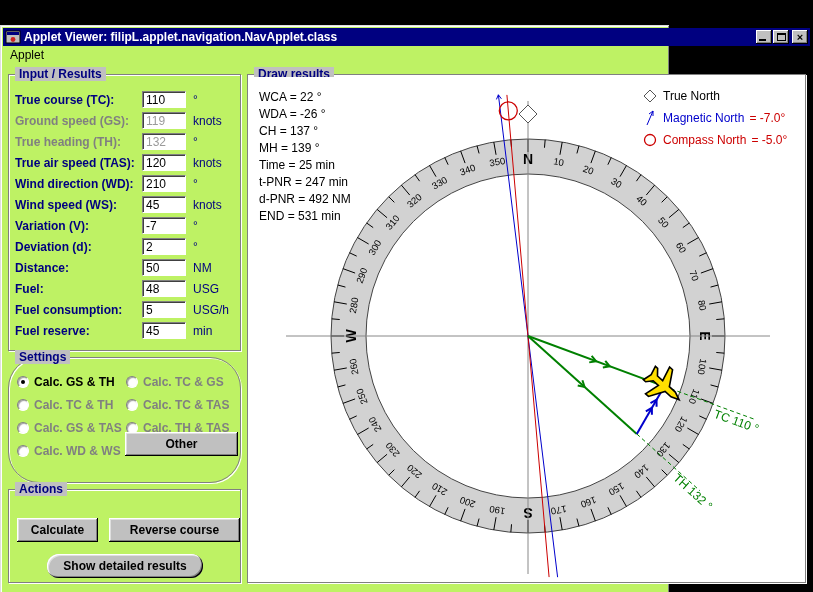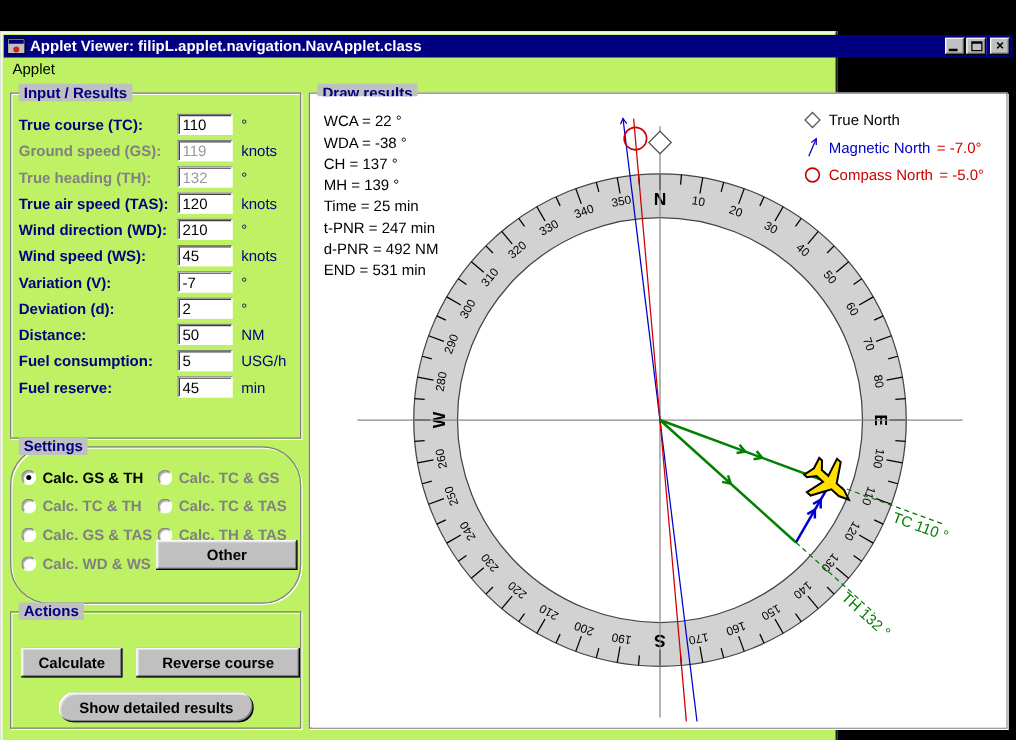--- a/index.html
+++ b/index.html
@@ -173,20 +173,25 @@
         </div>
         <div class="frow">
           <span class="flab">Deviation (d):</span>
           <input class="fin" value="2" style="">
           <span class="funit">°</span>
         </div>
         <div class="frow">
           <span class="flab">Distance:</span>
           <input class="fin" value="50" style="">
           <span class="funit">NM</span>
+        </div>
+        <div class="frow">
+          <span class="flab">Fuel:</span>
+          <input class="fin" value="48" style="">
+          <span class="funit">USG</span>
         </div>
         <div class="frow">
           <span class="flab">Fuel consumption:</span>
           <input class="fin" value="5" style="">
           <span class="funit">USG/h</span>
         </div>
         <div class="frow">
           <span class="flab">Fuel reserve:</span>
           <input class="fin" value="45" style="">
           <span class="funit">min</span>
@@ -366,21 +371,21 @@
           <polyline points="401.8939024498905,337.8110837036657 401.8939024498905,330.8110837036657 395.83172462339945,334.3110837036657" fill="none" stroke="#0000cc" stroke-width="2"></polyline>
           <polyline points="406.56040244989055,329.72846861014557 406.56040244989055,322.72846861014557 400.4982246233995,326.22846861014557" fill="none" stroke="#0000cc" stroke-width="2"></polyline>
           <line x1="414.2464024498905" y1="309.41592610317116" x2="503.51720142455184" y2="341.9078397191097" stroke="#008000" stroke-width="1" stroke-dasharray="4 3"></line>
           <line x1="386.79640244989054" y1="356.96072077093686" x2="449.96371261546903" y2="413.8368223114398" stroke="#008000" stroke-width="1" stroke-dasharray="4 3"></line>
           <text x="463.1104187307578" y="340.2009735561059" fill="#008000" font-size="12" transform="rotate(20 463.1104187307578 340.2009735561059)">TC 110 °</text>
           <text x="422.46735407280545" y="402.07898987616204" fill="#008000" font-size="12" transform="rotate(42 422.46735407280545 402.07898987616204)">TH 132 °</text>
           <path d="M0,-10 L1.6,-6 L1.6,-2 L9,2.5 L9,4.5 L1.6,2.5 L1.6,6 L4.5,8.5 L4.5,10 L0,8.8 L-4.5,10 L-4.5,8.5 L-1.6,6 L-1.6,2.5 L-9,4.5 L-9,2.5 L-1.6,-2 L-1.6,-6 Z" fill="#ffe000" stroke="#000" stroke-width="0.8" transform="translate(414.2464024498905 309.41592610317116) rotate(132) scale(2)"></path>
         </svg>
       <div id="readout">
           <div>WCA = 22 °</div>
-          <div>WDA = -38 °</div>
+          <div>WDA = -26 °</div>
           <div>CH = 137 °</div>
           <div>MH = 139 °</div>
           <div>Time = 25 min</div>
           <div>t-PNR = 247 min</div>
           <div>d-PNR = 492 NM</div>
           <div>END = 531 min</div>
         </div>
       <div id="legend">
           <div class="lrow">
             <span class="lmark">

